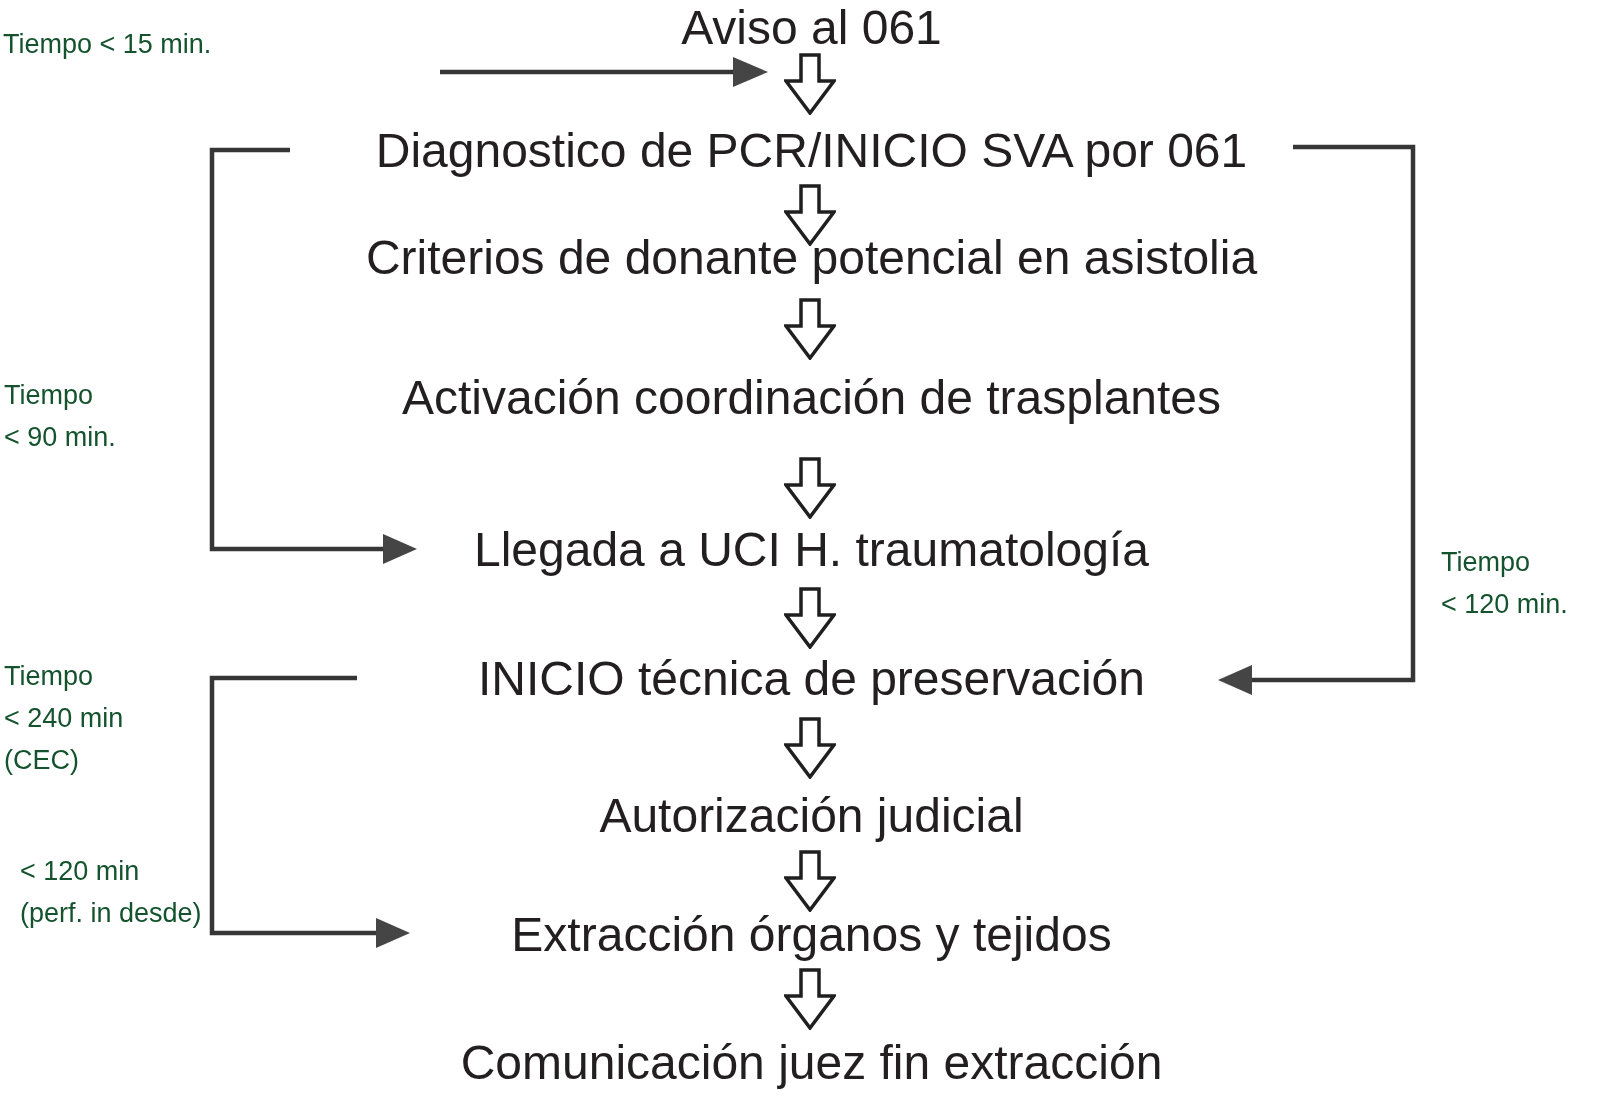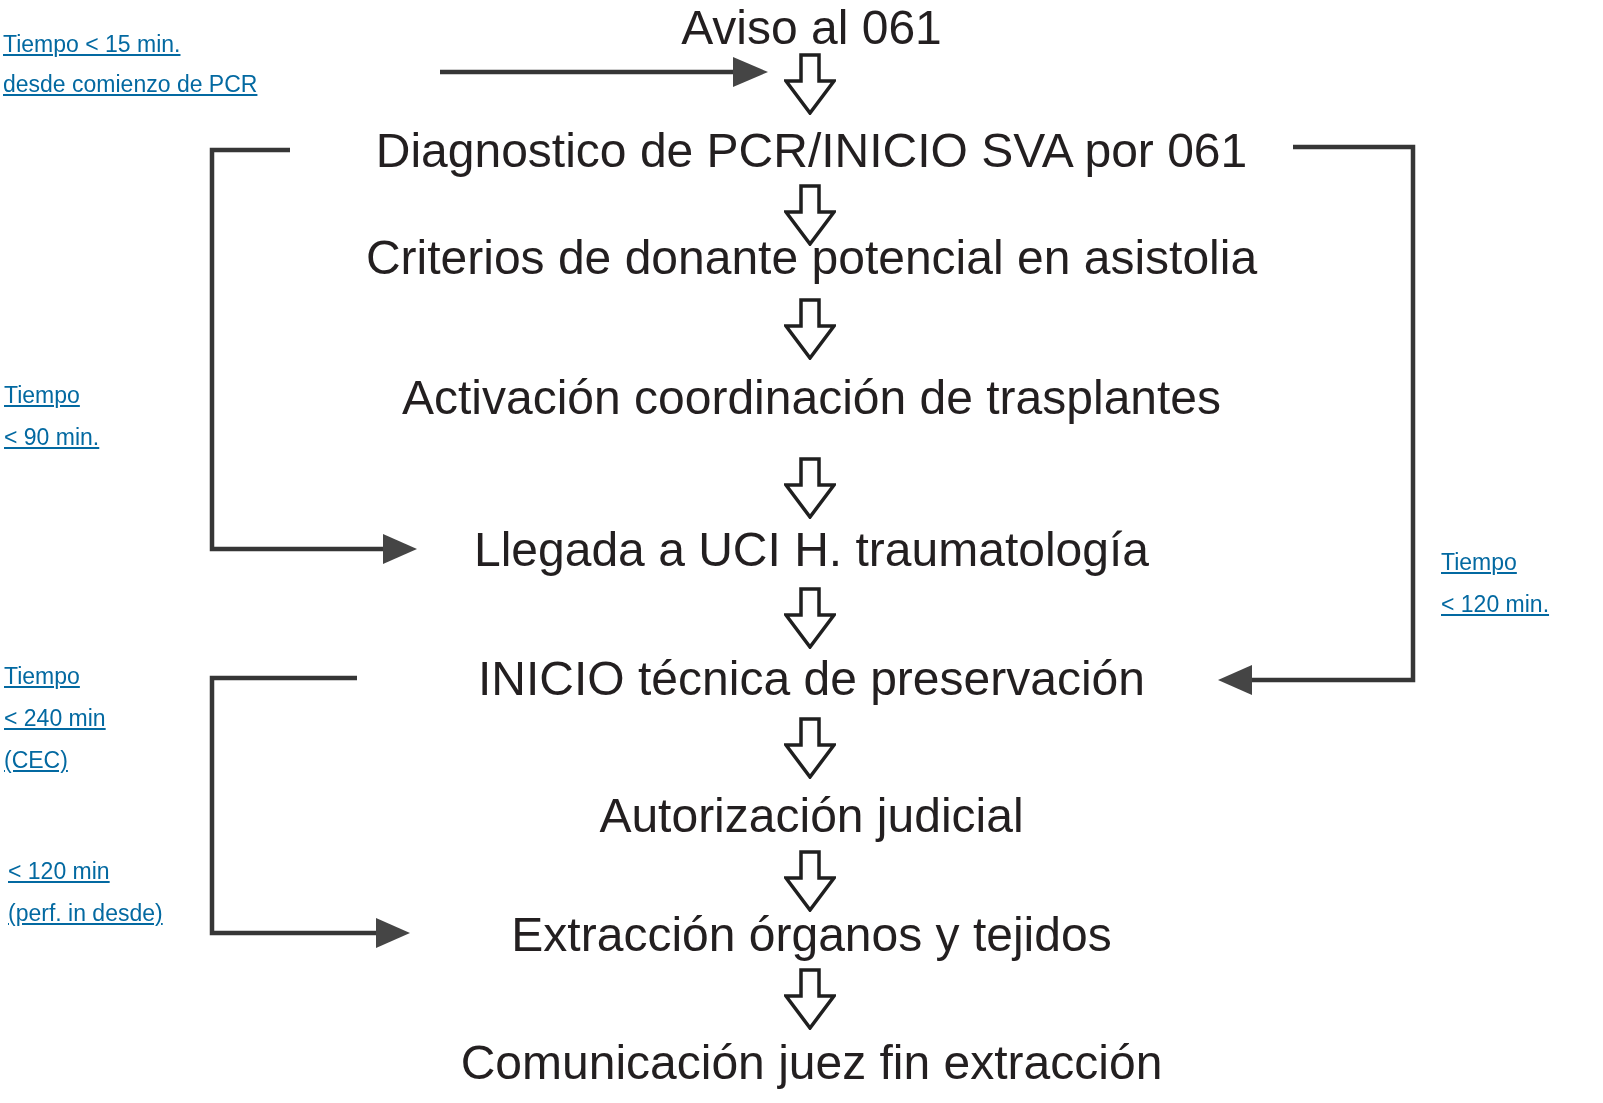--- a/index.html
+++ b/index.html
@@ -27,25 +27,24 @@
     letter-spacing: 0;
   }
   .darrow {
     position: absolute;
     left: 784px;
     width: 52px;
     height: 62px;
   }
   .ann {
     position: absolute;
-    color: #0369a1;
-    font-size: 23px;
+    color: #14532d;
+    font-size: 27px;
     line-height: 42px;
     white-space: nowrap;
-    text-decoration: underline;
   }
   #connectors {
     position: absolute;
     left: 0;
     top: 0;
     width: 1603px;
     height: 1103px;
   }
 </style>
 </head>
@@ -102,33 +101,32 @@
     </svg>
   <svg class="darrow" style="top:850px" viewBox="0 0 52 62">
       <path d="M17 2 H35 V28 H50 L26 60 L2 28 H17 Z" fill="#ffffff" stroke="#1f1f1f" stroke-width="3.5" stroke-linejoin="miter"></path>
     </svg>
   <svg class="darrow" style="top:968px" viewBox="0 0 52 62">
       <path d="M17 2 H35 V28 H50 L26 60 L2 28 H17 Z" fill="#ffffff" stroke="#1f1f1f" stroke-width="3.5" stroke-linejoin="miter"></path>
     </svg>
 
   <div class="ann" style="left:3px; top:24px; line-height:40px">
     <div>Tiempo &lt; 15 min.</div>
-    <div>desde comienzo de PCR</div>
   </div>
   <div class="ann" style="left:4px; top:374px">
     <div>Tiempo</div>
     <div>&lt; 90 min.</div>
   </div>
   <div class="ann" style="left:1441px; top:541px">
     <div>Tiempo</div>
     <div>&lt; 120 min.</div>
   </div>
   <div class="ann" style="left:4px; top:655px">
     <div>Tiempo</div>
     <div>&lt; 240 min</div>
     <div>(CEC)</div>
   </div>
-  <div class="ann" style="left:8px; top:850px">
+  <div class="ann" style="left:20px; top:850px">
     <div>&lt; 120 min</div>
     <div>(perf. in desde)</div>
   </div>
 
 </div>
 
 </body></html>

